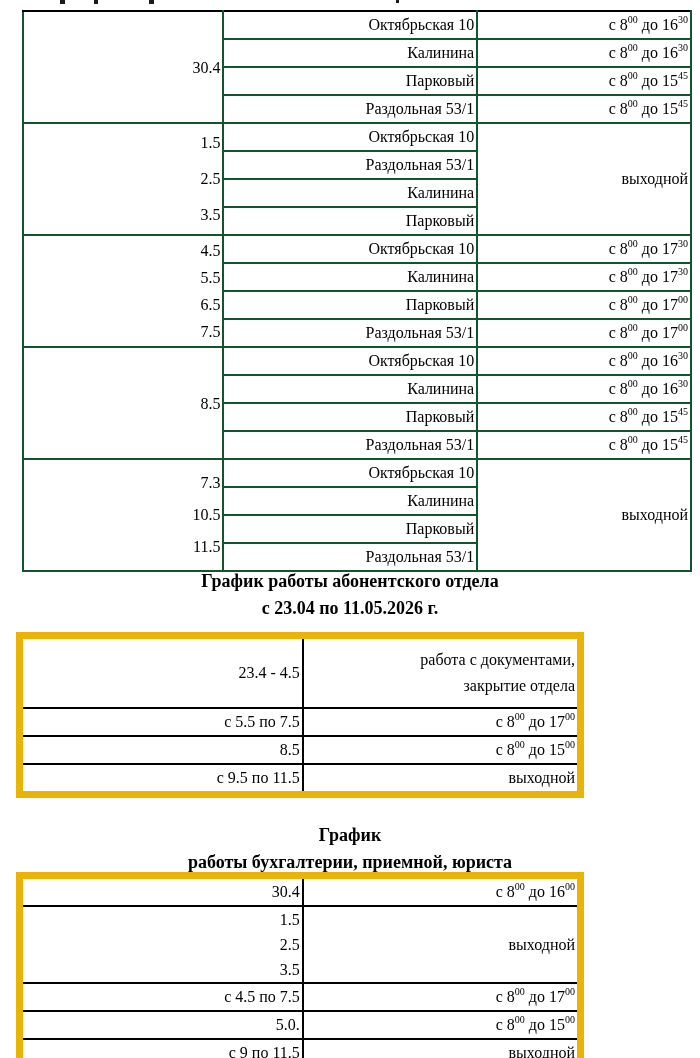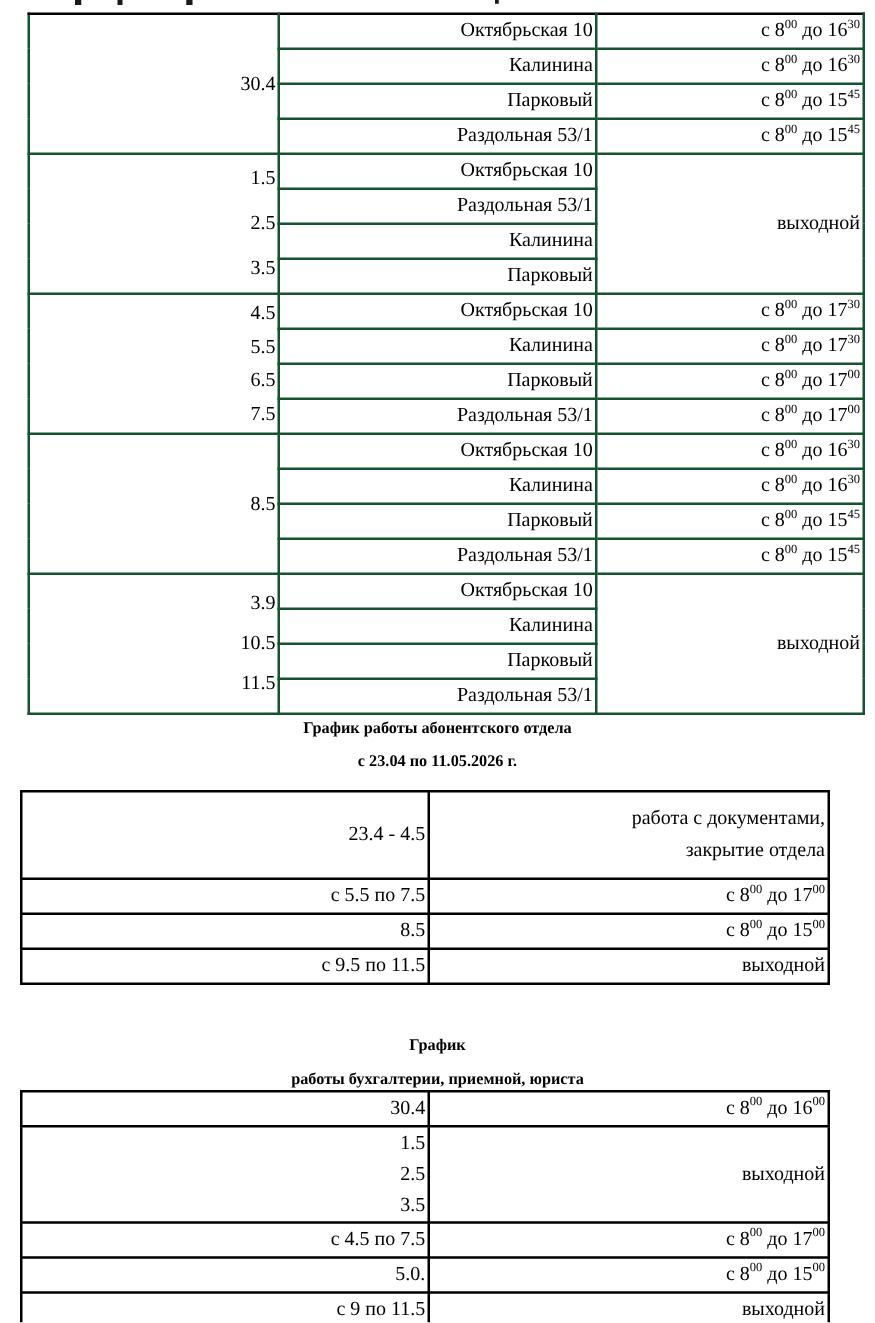--- a/index.html
+++ b/index.html
@@ -34,27 +34,27 @@
   .t1 tr.bs td { border-top: 2px solid #000; }
   .t1 .c1 { width: 30%; } .t1 .c2 { width: 38%; } .t1 .c3 { width: 32%; }
   .dates { white-space: pre-line; }
   .lh27 { line-height: 27px; }
   .lh32 { line-height: 32px; }
   .lh36 { line-height: 36px; }
 
   
   .hdg {
     position: absolute; left: 0; width: 700px;
-    text-align: center; font-weight: bold; font-size: 13px; line-height: 27px;
+    text-align: center; font-weight: bold; font-size: 18px; line-height: 27px;
   }
   .h1 { top: 568px; }
   .h2 { top: 806px; margin-top: 16px; }
 
   
-  .t2, .t3 { position: absolute; left: 16px; width: 648px; border: 1px solid #eab308; }
+  .t2, .t3 { position: absolute; left: 16px; width: 568px; border: 7px solid #eab308; }
   .t2 { top: 632px; }
   .t3 { top: 872px; }
   .t2 td, .t3 td { border: 2px solid #000; height: 26px; }
   .t2 .cl, .t3 .cl { width: 50.5%; }
   .t2 .cr, .t3 .cr { width: 49.5%; }
   .t2 .tall { height: 68px; }
   .note { white-space: pre-line; line-height: 26px; }
   .t3 .merged { height: 73px; }
   .t3 .dates3 { white-space: pre-line; line-height: 25px; }
 
@@ -153,21 +153,21 @@
       <tr>
         <td>Парковый</td>
         <td>с 8<sup class="mins">00</sup> до 15<sup class="mins">45</sup></td>
       </tr>
       <tr>
         <td>Раздольная 53/1</td>
         <td>с 8<sup class="mins">00</sup> до 15<sup class="mins">45</sup></td>
       </tr>
 
       <tr class="bs">
-        <td class="dates lh32" rowspan="4">3.9
+        <td class="dates lh32" rowspan="4">7.3
 10.5
 11.5</td>
         <td>Октябрьская 10</td>
         <td rowspan="4">выходной</td>
       </tr>
       <tr>
         <td>Калинина</td>
       </tr>
       <tr>
         <td>Парковый</td>

